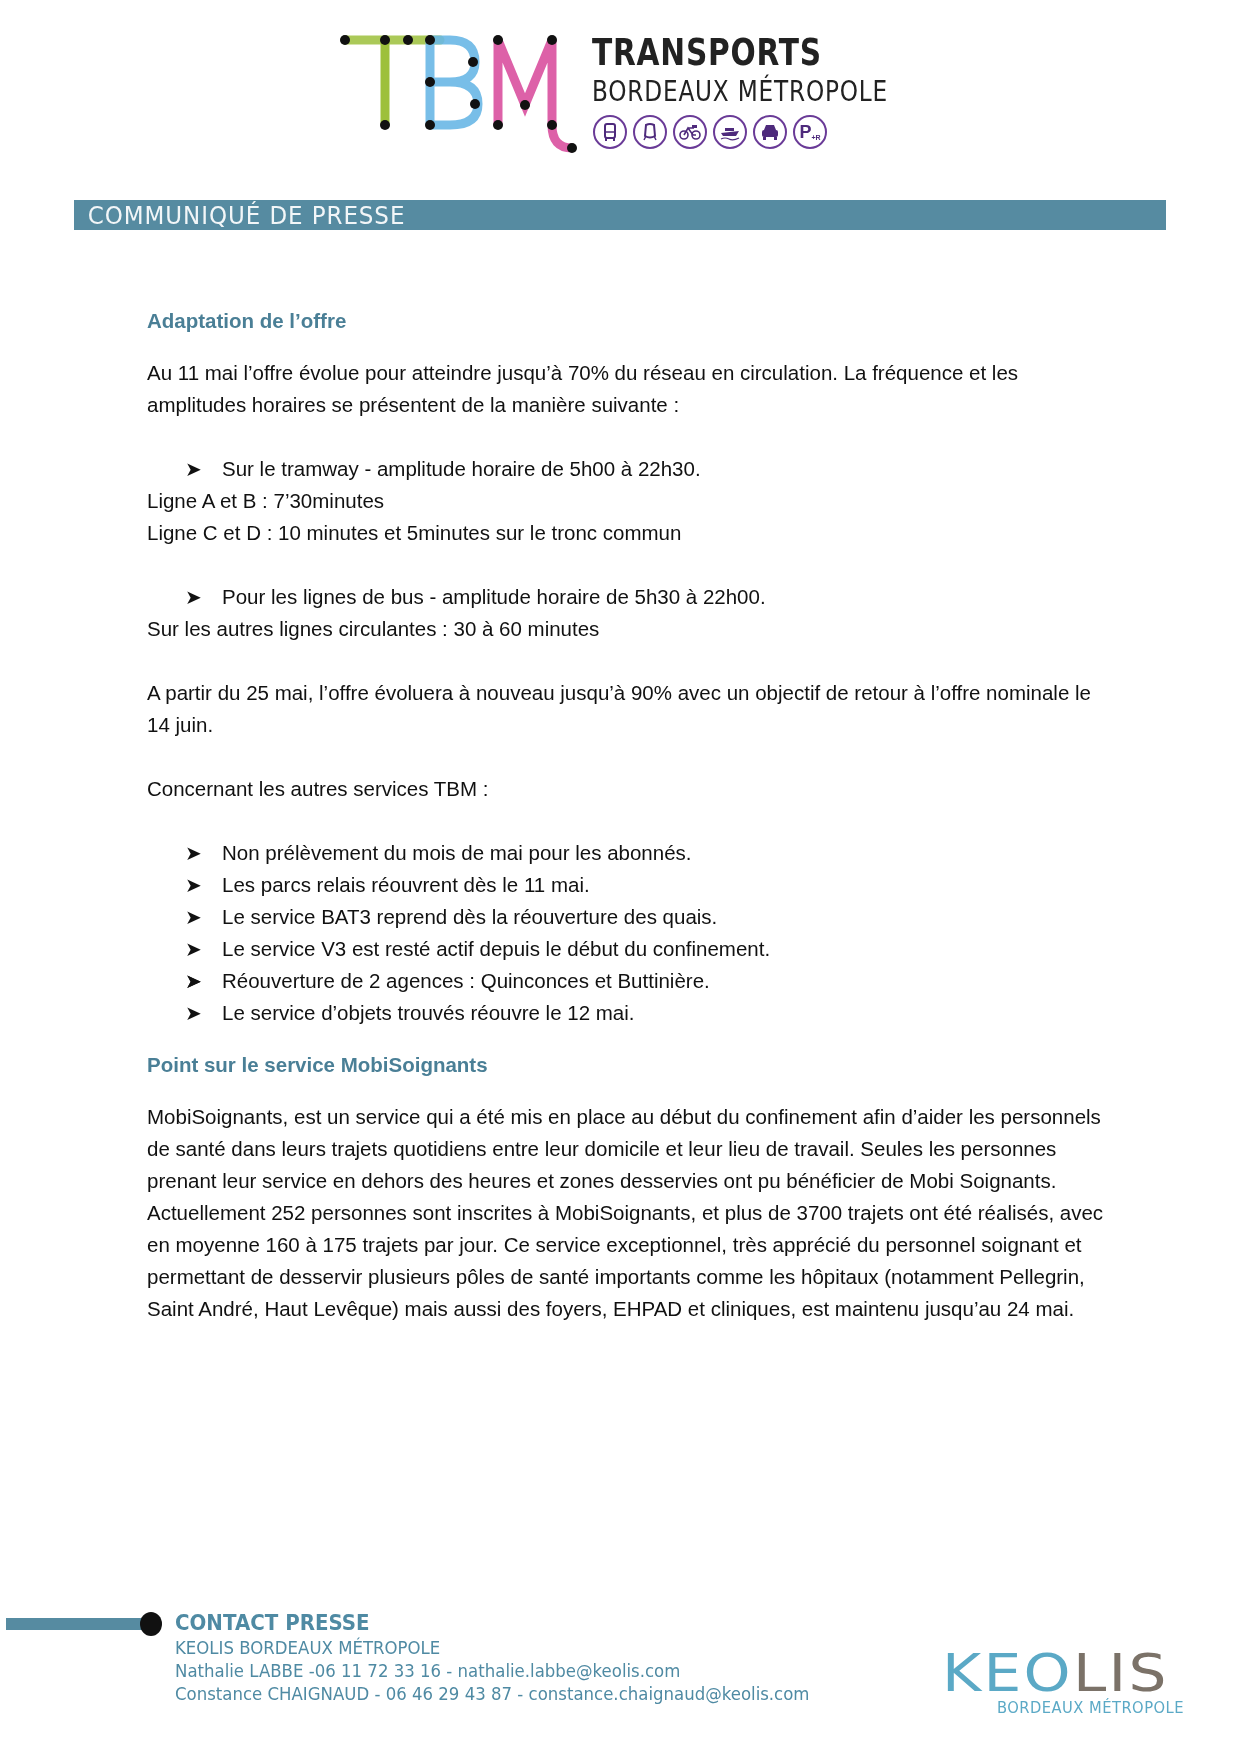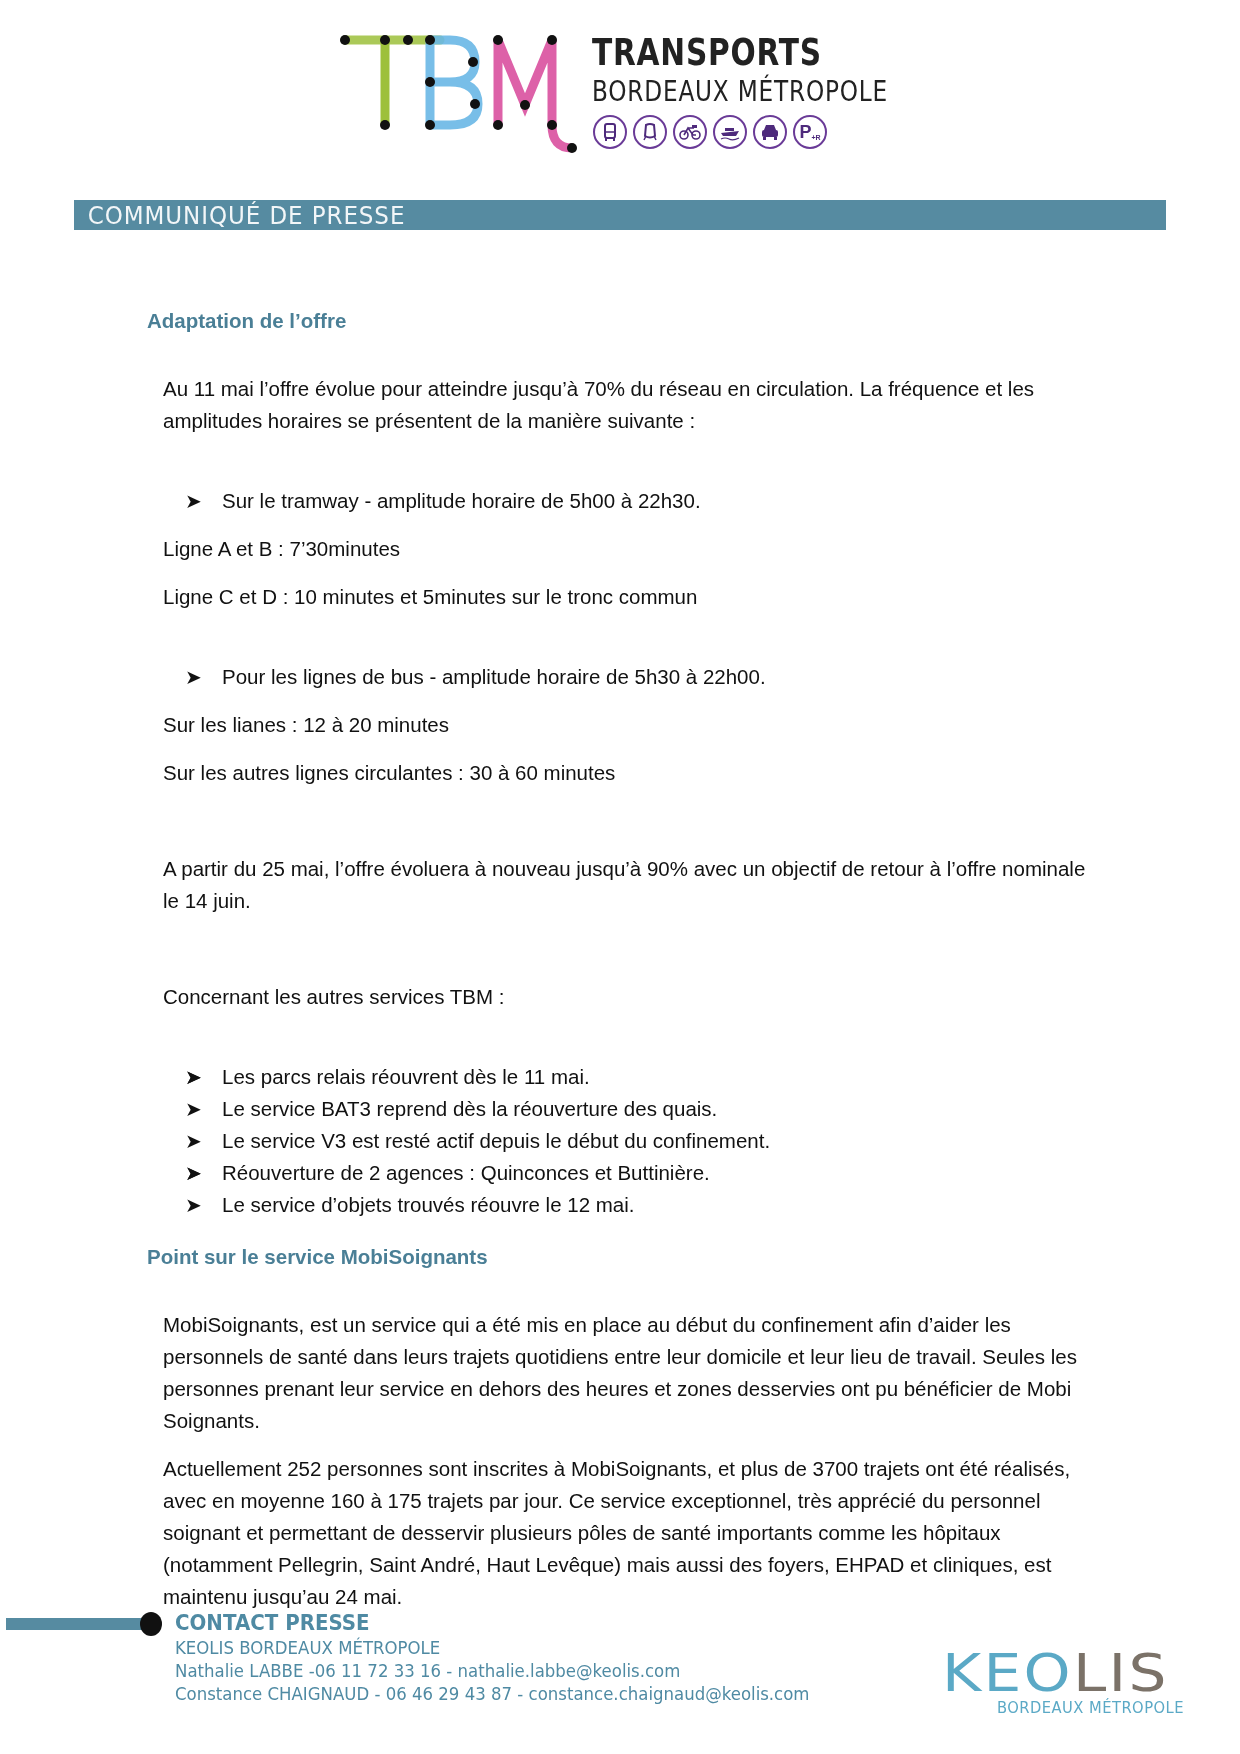--- a/index.html
+++ b/index.html
@@ -14,21 +14,21 @@
     .mode-icon { width: 34px; height: 34px; border: 2px solid #6a3b97; border-radius: 50%; box-sizing: border-box; display: flex; align-items: center; justify-content: center; color: #4e2a7c; font-weight: bold; font-size: 16px; }
     .mode-icon svg { width: 22px; height: 22px; }
 
     
     .banner { position: absolute; left: 74px; top: 200px; width: 1092px; height: 30px; background: #568ba1; display: flex; align-items: center; justify-content: flex-start; }
     .banner-text { color: #f2f6f8; font-size: 25px; letter-spacing: 1px; font-family: "DejaVu Sans", sans-serif; transform: scaleX(0.92); }
 
     
     .content { position: absolute; left: 147px; top: 305px; width: 960px; font-family: "Liberation Sans", sans-serif; font-size: 20.5px; line-height: 32px; color: #111; }
     .heading { color: #4a7f96; font-weight: bold; text-underline-offset: 3px; font-size: 20.5px; display: block; }
-    p { margin: 16px; }
+    p { margin: 0; }
     .gap-1 { height: 20px; }
     .gap-2 { height: 32px; }
     .bullets { list-style: none; margin: 0; padding: 0; }
     .bullets li { position: relative; padding-left: 75px; }
     .bullets li .arrow { position: absolute; left: 38px; top: 0; font-size: 20px; color: #111; }
 
     
     .contact-bar { position: absolute; left: 6px; top: 1618px; width: 140px; height: 12px; background: #568ba1; }
     .contact-dot { position: absolute; left: 140px; top: 1612px; width: 22px; height: 24px; background: #111; border-radius: 50%; }
     .contact { position: absolute; left: 175px; top: 1610px; font-family: "DejaVu Sans", sans-serif; color: #4f8aa3; }
@@ -134,32 +134,31 @@
   <ul class="bullets">
     <li><span class="arrow">➤</span><span>Sur le tramway - amplitude horaire de 5h00 à 22h30.</span></li>
   </ul>
   <p>Ligne A et B : 7’30minutes</p>
   <p>Ligne C et D : 10 minutes et 5minutes sur le tronc commun</p>
   <div class="gap-2"></div>
 
   <ul class="bullets">
     <li><span class="arrow">➤</span><span>Pour les lignes de bus - amplitude horaire de 5h30 à 22h00.</span></li>
   </ul>
-  <p>Sur les lianes : 12 à 20 minutes</p>
   <p>Sur les autres lignes circulantes : 30 à 60 minutes</p>
   <div class="gap-2"></div>
 
   <p>A partir du 25 mai, l’offre évoluera à nouveau jusqu’à 90% avec un objectif de retour à l’offre nominale le 14 juin.</p>
   <div class="gap-2"></div>
 
   <p>Concernant les autres services TBM :</p>
   <div class="gap-2"></div>
 
   <ul class="bullets">
-    <li><span class="arrow">➤</span></li>
+    <li><span class="arrow">➤</span><span>Non prélèvement du mois de mai pour les abonnés.</span></li>
     <li><span class="arrow">➤</span><span>Les parcs relais réouvrent dès le 11 mai.</span></li>
     <li><span class="arrow">➤</span><span>Le service BAT3 reprend dès la réouverture des quais.</span></li>
     <li><span class="arrow">➤</span><span>Le service V3 est resté actif depuis le début du confinement.</span></li>
     <li><span class="arrow">➤</span></li>
     <li><span class="arrow">➤</span><span>Réouverture de 2 agences : Quinconces et Buttinière.</span></li>
     <li><span class="arrow">➤</span><span>Le service d’objets trouvés réouvre le 12 mai.</span></li>
   </ul>
   <div class="gap-1"></div>
 
   <span class="heading">Point sur le service MobiSoignants</span>

